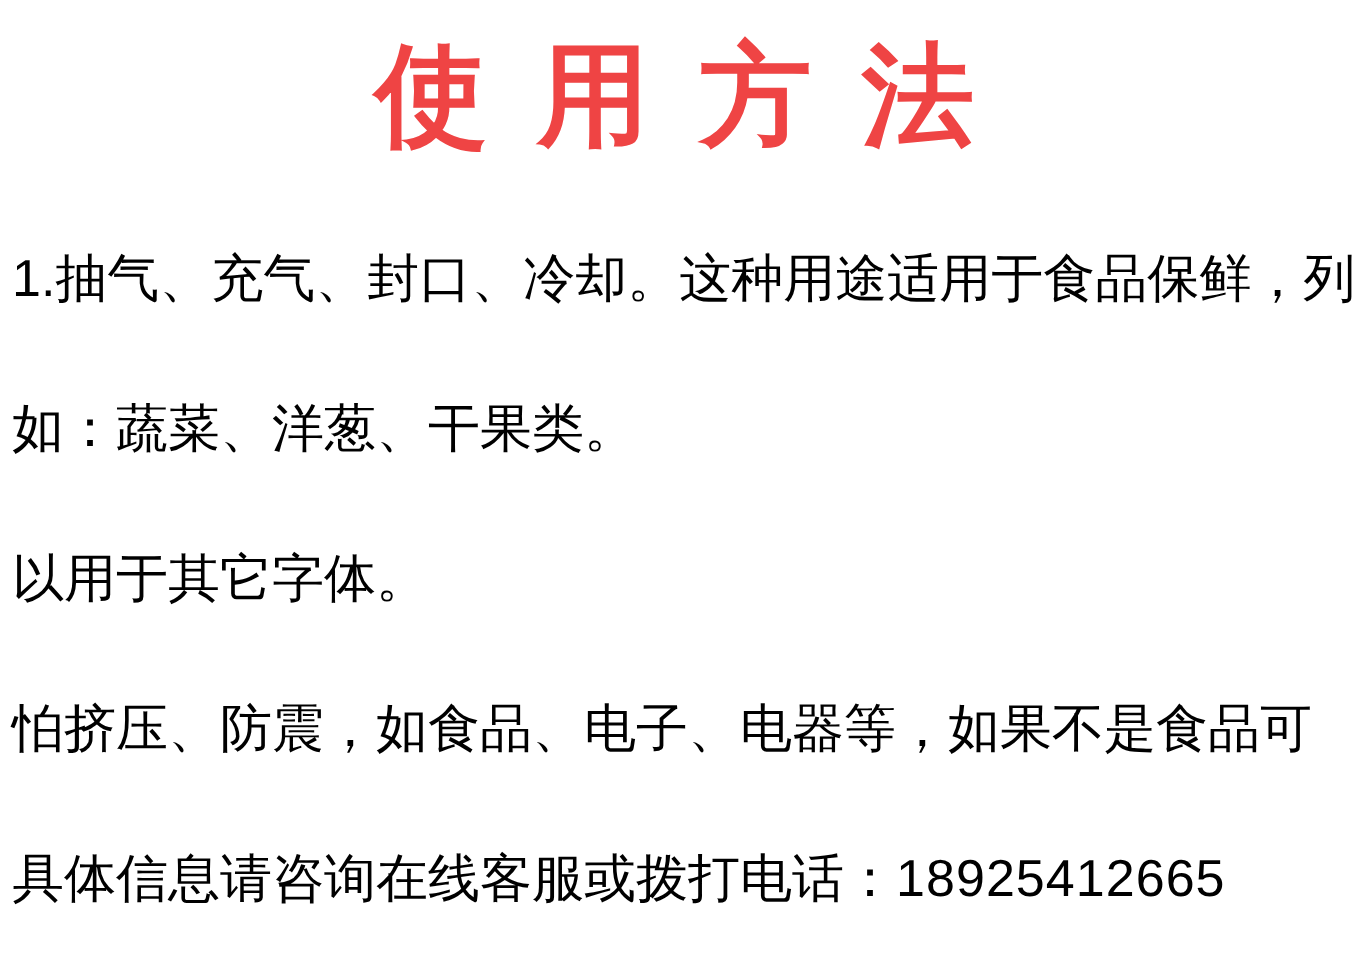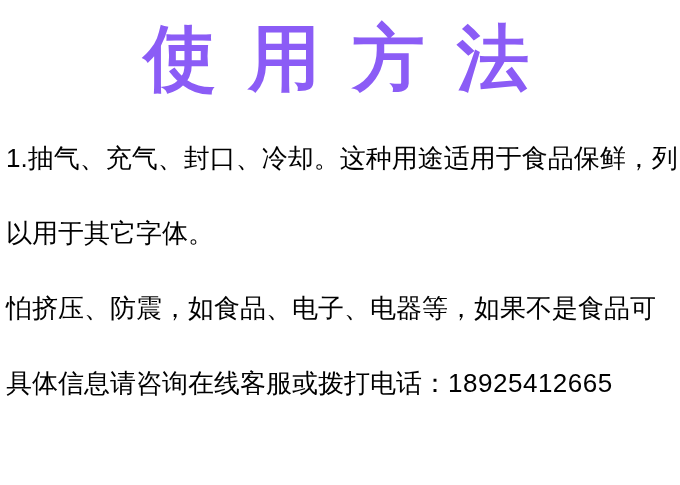--- a/index.html
+++ b/index.html
@@ -17,24 +17,24 @@
     width: 680px;
     height: 485px;
     background: #ffffff;
     color: #000000;
   }
   .title {
     margin: 16px 0 0 0;
     text-align: center;
     font-family: "Liberation Serif", "DejaVu Serif", serif;
     font-weight: bold;
-    font-size: 72px;
+    font-size: 56px;
     line-height: 1.2;
     letter-spacing: 0.10em;
-    color: #8b5cf6;
+    color: #ef4444;
     white-space: nowrap;
   }
   .body {
     margin-top: 12px;
     padding-left: 6px;
     padding-right: 2px;
     font-family: "Liberation Sans", "DejaVu Sans", sans-serif;
     font-size: 26px;
     color: #000000;
   }
@@ -58,20 +58,21 @@
 <body>
 
 <div class="page">
 
   <h1 class="title">使 用 方 法</h1>
 
   <div class="body">
 
     <section class="item">
       <div class="line">1.抽气、充气、封口、冷却。这种用途适用于食品保鲜，列</div>
+      <div class="line">如：蔬菜、洋葱、干果类。</div>
     </section>
 
     <section class="item">
       <div class="line">以用于其它字体。</div>
       <div class="line">怕挤压、防震，如食品、电子、电器等，如果不是食品可</div>
     </section>
 
 
 
     <div class="line footer-line">

